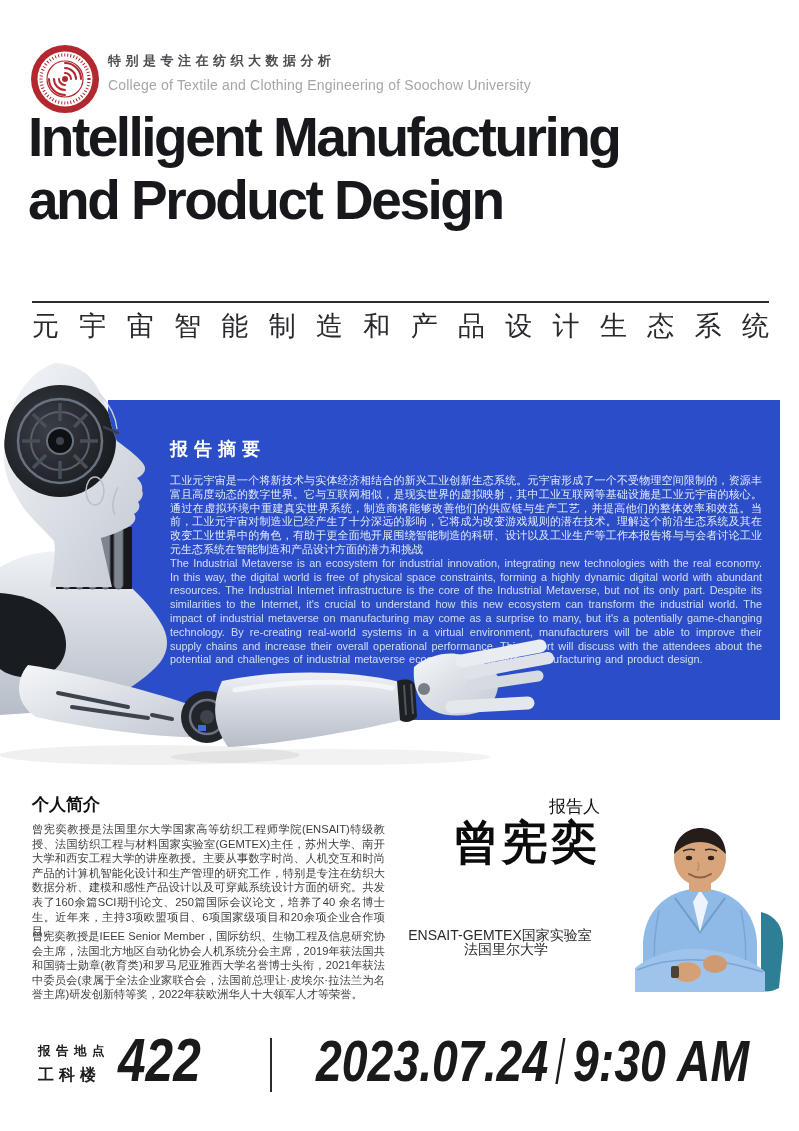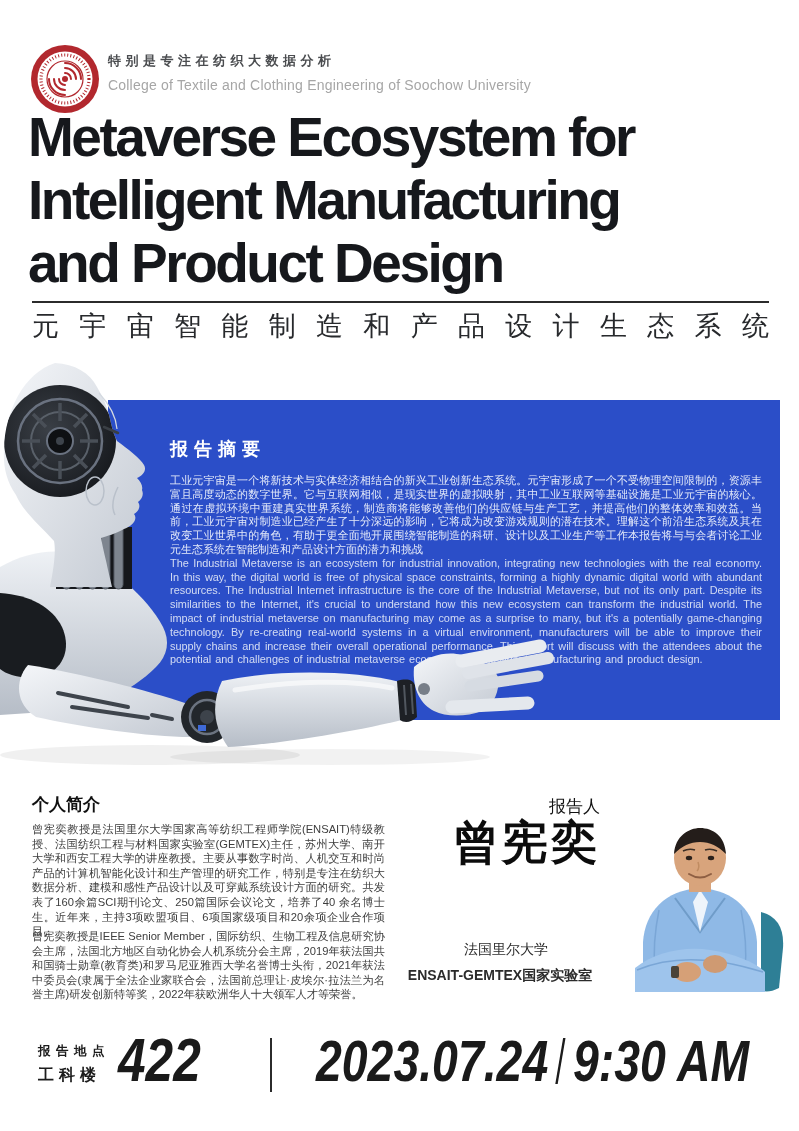--- a/index.html
+++ b/index.html
@@ -40,22 +40,22 @@
     text-align:justify;color:#3d3d3d;}
   #bio-p1{top:822px;}
   #bio-p2{top:929px;}
   
   #speaker-label{position:absolute;left:400px;top:795px;width:200px;text-align:right;
     font-size:17px;color:#131313;}
   #speaker-name{position:absolute;left:360px;top:812px;width:240px;text-align:right;
     font-size:46px;font-weight:bold;letter-spacing:3px;color:#0c0c0c;}
   #affil1{position:absolute;left:400px;top:941px;width:212px;text-align:center;
     font-size:14px;color:#2b2b2b;}
-  #affil2{position:absolute;left:378px;top:967px;width:244px;text-align:center;
-    font-size:14px;color:#2b2b2b;font-weight:bold;}
+  #affil2{position:absolute;left:378px;top:927px;width:244px;text-align:center;
+    font-size:14px;color:#2b2b2b;}
   #photo{position:absolute;left:615px;top:820px;width:170px;height:175px;}
   
   #loc{position:absolute;left:38px;top:1043px;color:#1c1c1c;}
   #loc .l1{font-size:12.5px;letter-spacing:5.5px;font-weight:bold;}
   #loc .l2{margin-top:5px;font-size:16px;letter-spacing:5px;font-weight:bold;}
   #room{position:absolute;left:118px;top:1030px;font-size:62px;line-height:60px;
     font-style:italic;font-weight:bold;color:#1a1a1a;
     transform:scaleX(0.8);transform-origin:left bottom;}
   #vdiv{position:absolute;left:270px;top:1038px;width:2px;height:54px;background:#2b2b2b;}
   #datetime{position:absolute;left:316px;top:1032px;font-size:58px;line-height:58px;
@@ -83,21 +83,20 @@
       <path d="M35,41 a6,6 0 0 1 -6,-6"></path>
     </g>
     <circle cx="35" cy="35" r="3" fill="#b2282e"></circle>
   </svg>
   <div id="org">
     <div class="cn">特别是专注在纺织大数据分析</div>
     <div class="en">College of Textile and Clothing Engineering of Soochow University</div>
   </div>
 
   <div id="title">
-    <div>Metaverse Ecosystem for</div>
     <div>Intelligent Manufacturing</div>
     <div>and Product Design</div>
   </div>
   <div id="rule"></div>
   <div id="subtitle">
       <span>元</span>
       <span>宇</span>
       <span>宙</span>
       <span>智</span>
       <span>能</span>

